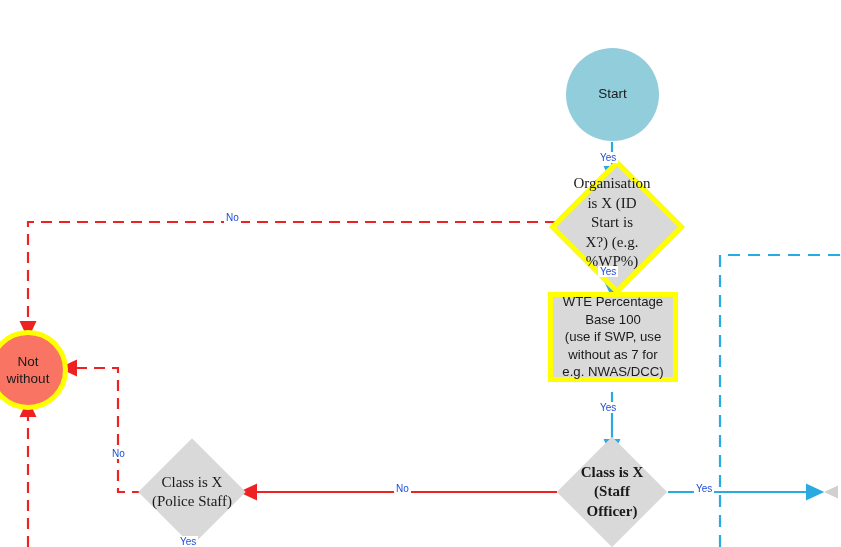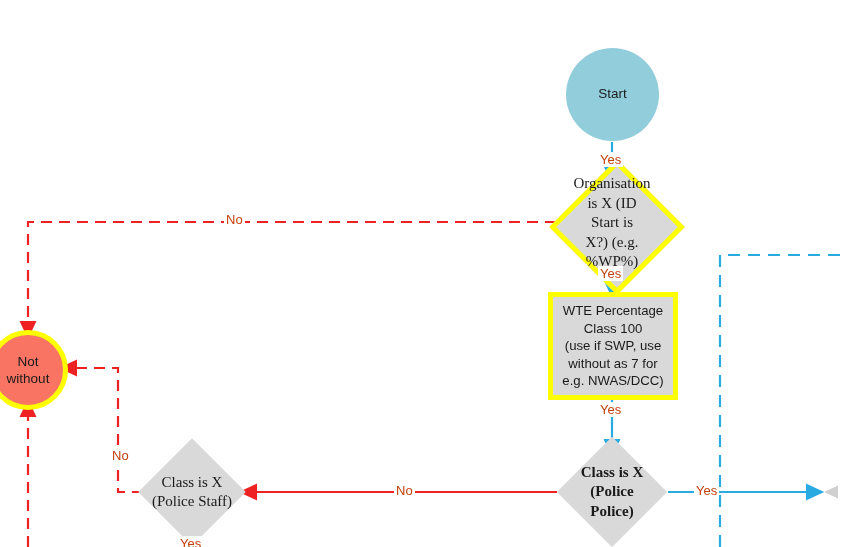--- a/index.html
+++ b/index.html
@@ -80,22 +80,22 @@
     line-height: 1.3;
     color: #1a1a1a;
     pointer-events: none;
     font-family: Liberation Serif, serif;
   }
   .diamond-label.bold { font-weight: bold; }
 
   
   .edge-label {
     position: absolute;
-    font-size: 13px;
-    color: #c2410c;
+    font-size: 10px;
+    color: #1d4ed8;
     background: #ffffff;
     padding: 0 2px;
     white-space: nowrap;
     text-align: center;
   }
   .edge-label.clipped-bottom {
     overflow: hidden;
   }
 </style>
 </head>
@@ -162,38 +162,38 @@
 
   <div class="diamond-shape diamond-yellow" style="left:569px; top:179px; width:86px; height:86px;"></div>
   <div class="diamond-label" style="left:552px; top:176px; width:120px; height:94px; flex-direction:column;">
     <span>Organisation</span>
     <span>is X (ID</span>
     <span>Start is</span>
     <span>X?) (e.g.</span>
     <span>%WP%)</span>
   </div>
 
-  <div class="node proc-node" style="left:548px; top:292px; width:130px; height:108px; flex-direction:column; justify-content:center;">
+  <div class="node proc-node" style="left:548px; top:292px; width:130px; height:90px; flex-direction:column; justify-content:center;">
     <span>WTE Percentage</span>
-    <span>Class 100</span>
+    <span>Base 100</span>
     <span>(use if SWP, use</span>
     <span>without as 7 for</span>
     <span>e.g. NWAS/DCC)</span>
   </div>
 
   <div class="node end-node" style="left:-12px; top:330px; width:80px; height:80px; flex-direction:column;">
     <span>Not</span>
     <span>without</span>
   </div>
 
   <div class="diamond-shape" style="left:573px; top:453px; width:78px; height:78px;"></div>
   <div class="diamond-label bold" style="left:555px; top:459px; width:114px; height:66px; flex-direction:column;">
     <span>Class is X</span>
-    <span>(Police</span>
-    <span>Police)</span>
+    <span>(Staff</span>
+    <span>Officer)</span>
   </div>
 
   <div class="diamond-shape" style="left:154px; top:454px; width:76px; height:76px;"></div>
   <div class="diamond-label" style="left:135px; top:470px; width:114px; height:44px; flex-direction:column;">
     <span>Class is X</span>
     <span>(Police Staff)</span>
   </div>
 
   <div class="edge-label" style="left:598px; top:152px;">Yes</div>
 

